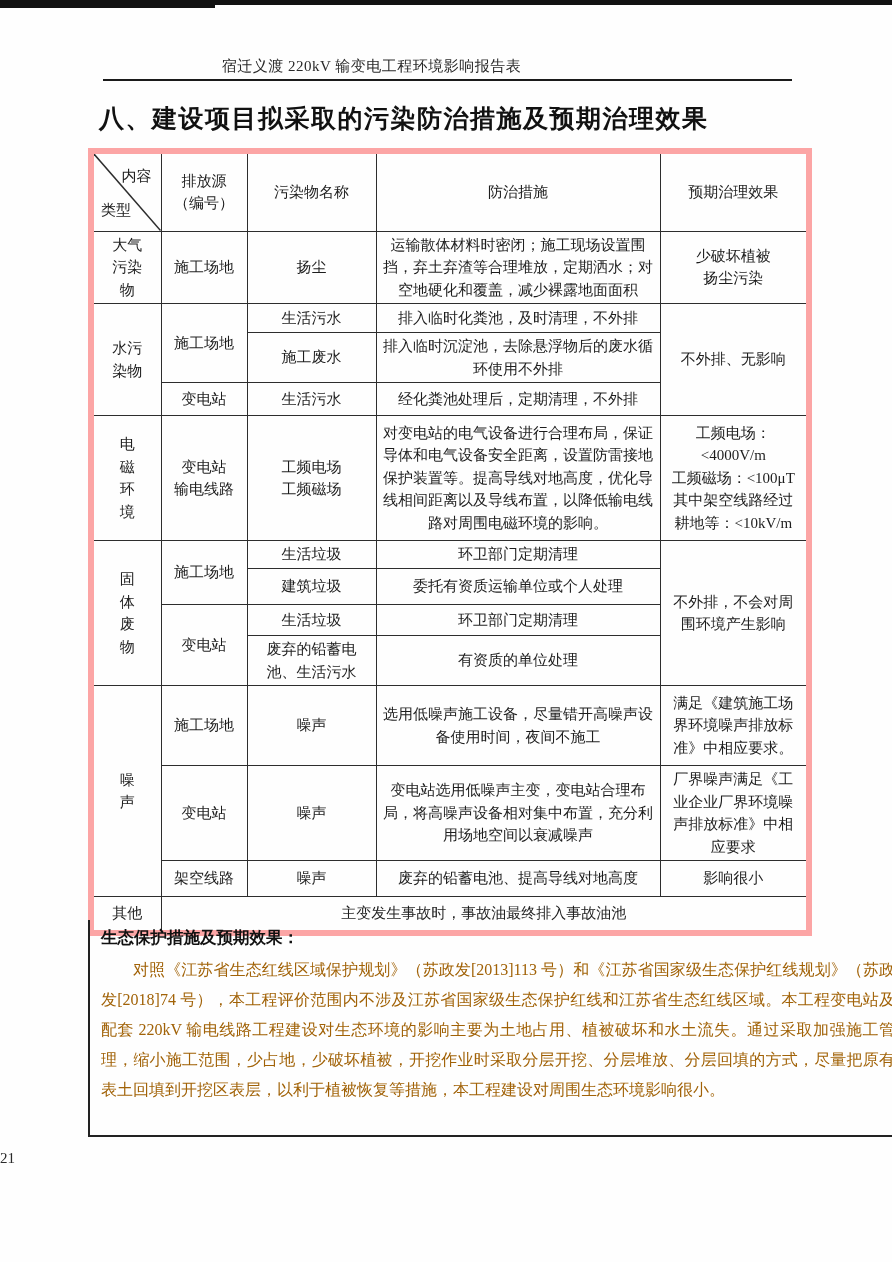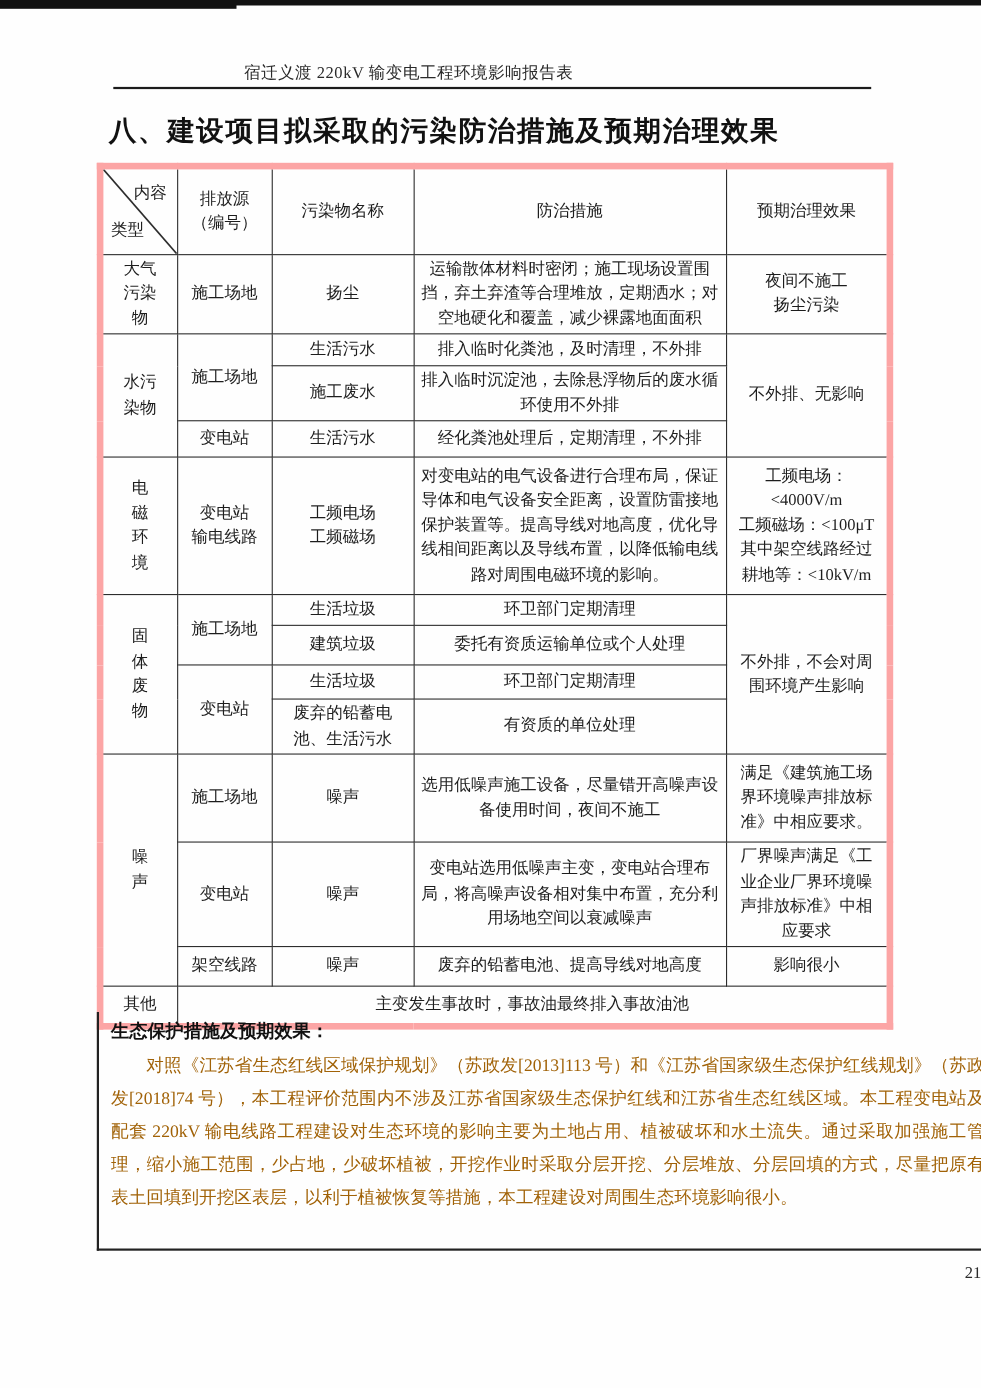--- a/index.html
+++ b/index.html
@@ -42,21 +42,21 @@
     padding:5px 11px 0 11px;
   }
   .eco-title{
     font-family:"Liberation Sans","DejaVu Sans",sans-serif;font-weight:bold;
     font-size:16.5px;color:#111;margin:2px 0 0 0;
   }
   .eco-para{
     margin:6px 0 7px 0;text-indent:2em;text-align:justify;
     font-size:16px;line-height:30px;color:#a16207;
   }
-  .page-number{position:absolute;top:1150px;left:0;width:892px;text-align:right;font-size:15px;color:#2a2a2a;}
+  .page-number{position:absolute;top:1150px;left:0;width:892px;text-align:left;font-size:15px;color:#2a2a2a;}
 </style>
 </head>
 <body>
 
 <div class="topbar"></div>
 <div class="topbar-left"></div>
 
 <div class="running-header">宿迁义渡 220kV 输变电工程环境影响报告表</div>
 <div class="header-rule"></div>
 
@@ -87,21 +87,21 @@
     <td>预期治理效果</td>
   </tr>
 
   <tr style="height:70px">
     <td class="pre">大气
 污染
 物</td>
     <td>施工场地</td>
     <td>扬尘</td>
     <td class="jst">运输散体材料时密闭；施工现场设置围挡，弃土弃渣等合理堆放，定期洒水；对空地硬化和覆盖，减少裸露地面面积</td>
-    <td class="pre">夜间不施工
+    <td class="pre">少破坏植被
 扬尘污染</td>
   </tr>
 
   <tr style="height:29px">
     <td rowspan="3" class="pre">水污
 染物</td>
     <td rowspan="2">施工场地</td>
     <td>生活污水</td>
     <td class="left">排入临时化粪池，及时清理，不外排</td>
     <td rowspan="3">不外排、无影响</td>

